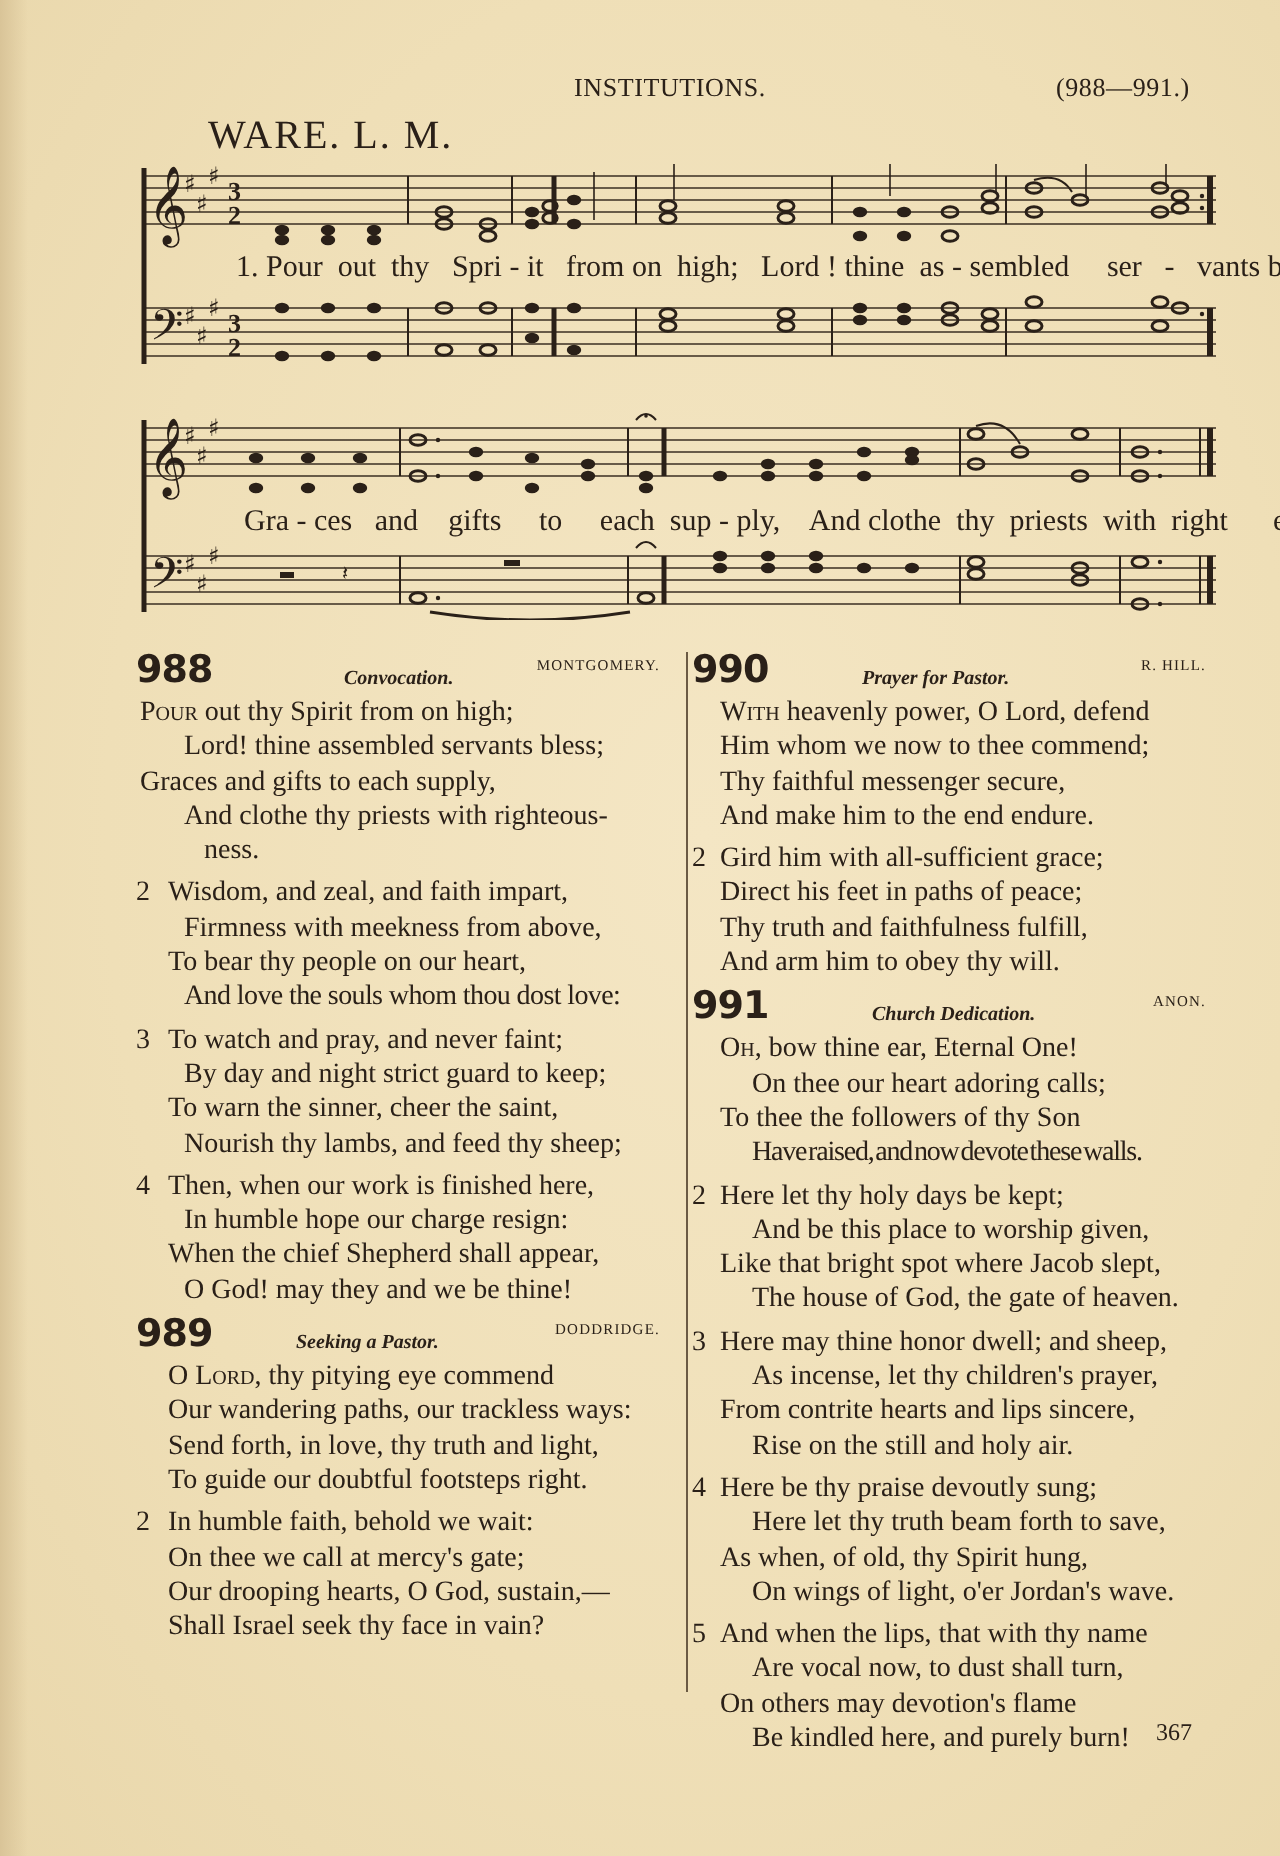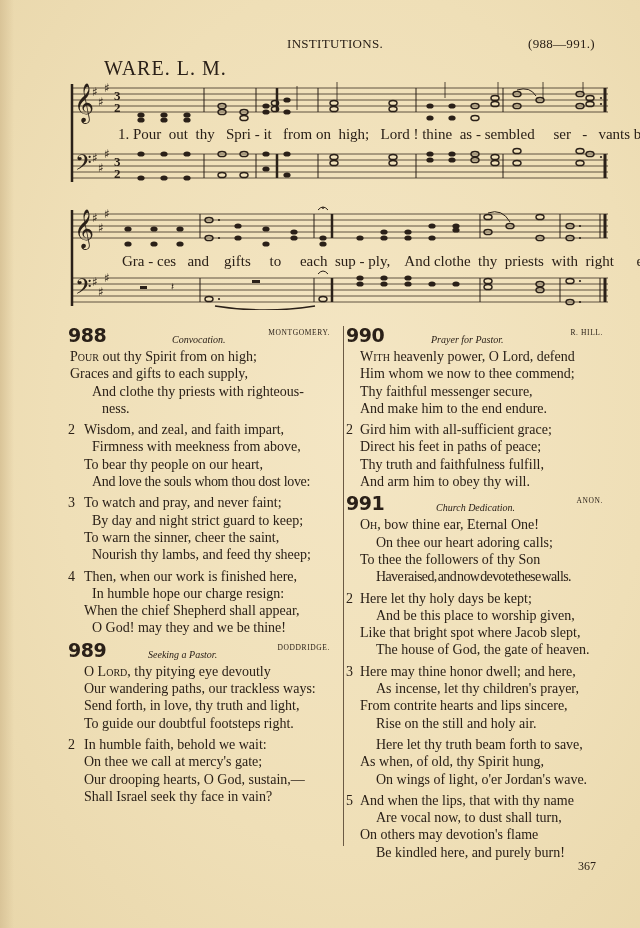--- a/index.html
+++ b/index.html
@@ -39,21 +39,21 @@
   .col { position: absolute; top: 326px; }
   .col-left { left: 68px; width: 268px; }
   .col-right { left: 343px; width: 265px; border-left: 1px solid #6b5a44; padding-left: 0; height: 520px; }
   .hymn { position: relative; }
   .hymn-head { position: relative; height: 22px; text-align: right; }
   .hymn-num {
     position: absolute; left: 0; top: -2px;
     font-family: "DejaVu Sans", sans-serif; font-weight: bold; font-size: 19px; letter-spacing: -0.5px;
   }
   .hymn-subject {
-    position: absolute; top: 8px; font-style: italic; font-size: 10px;
+    position: absolute; top: 8px; font-style: italic; font-size: 10px; font-weight: bold;
   }
   .hymn-author {
     position: absolute; right: 6px; top: 2px; font-size: 7.5px; letter-spacing: 0.6px;
   }
   .stanza { position: relative; margin-bottom: 4px; }
   .line {
     font-size: 14px; line-height: 17.3px; white-space: nowrap; display: block;
   }
   .line.indent { padding-left: 24px; }
   .line.indent2 { padding-left: 34px; }
@@ -360,20 +360,21 @@
   <div class="col col-left">
 
     <div class="hymn">
       <div class="hymn-head">
         <span class="hymn-num">988</span>
         <span class="hymn-subject" style="left:104px;">Convocation.</span>
         <span class="hymn-author">MONTGOMERY.</span>
       </div>
       <div class="stanza">
         <span class="line first"><span class="smallcaps">Pour</span><span> out thy Spirit from on high;</span></span>
+        <span class="line indent">Lord! thine assembled servants bless;</span>
         <span class="line first">Graces and gifts to each supply,</span>
         <span class="line indent">And clothe thy priests with righteous-</span>
         <span class="line indent2">ness.</span>
       </div>
       <div class="stanza">
         <span class="line numbered"><span class="snum">2</span><span>Wisdom, and zeal, and faith impart,</span></span>
         <span class="line indent">Firmness with meekness from above,</span>
         <span class="line first" style="padding-left:16px">To bear thy people on our heart,</span>
         <span class="line indent" style="letter-spacing:-0.3px">And love the souls whom thou dost love:</span>
       </div>
@@ -391,21 +392,21 @@
       </div>
     </div>
 
     <div class="hymn" style="margin-top:4px;">
       <div class="hymn-head">
         <span class="hymn-num">989</span>
         <span class="hymn-subject" style="left:80px;">Seeking a Pastor.</span>
         <span class="hymn-author">DODDRIDGE.</span>
       </div>
       <div class="stanza">
-        <span class="line" style="padding-left:16px"><span class="smallcaps">O Lord</span><span>, thy pitying eye devoutly</span></span>
+        <span class="line" style="padding-left:16px"><span class="smallcaps">O Lord</span><span>, thy pitying eye commend</span></span>
         <span class="line" style="padding-left:16px">Our wandering paths, our trackless ways:</span>
         <span class="line" style="padding-left:16px">Send forth, in love, thy truth and light,</span>
         <span class="line" style="padding-left:16px">To guide our doubtful footsteps right.</span>
       </div>
       <div class="stanza">
         <span class="line numbered"><span class="snum">2</span><span>In humble faith, behold we wait:</span></span>
         <span class="line" style="padding-left:16px">On thee we call at mercy's gate;</span>
         <span class="line" style="padding-left:16px">Our drooping hearts, O God, sustain,—</span>
         <span class="line" style="padding-left:16px">Shall Israel seek thy face in vain?</span>
       </div>
@@ -446,26 +447,27 @@
         <span class="line" style="padding-left:14px">To thee the followers of thy Son</span>
         <span class="line" style="padding-left:30px;letter-spacing:-0.6px;word-spacing:-2px">Have raised, and now devote these walls.</span>
       </div>
       <div class="stanza">
         <span class="line numbered"><span class="snum" style="width:14px">2</span><span>Here let thy holy days be kept;</span></span>
         <span class="line" style="padding-left:30px">And be this place to worship given,</span>
         <span class="line" style="padding-left:14px">Like that bright spot where Jacob slept,</span>
         <span class="line" style="padding-left:30px">The house of God, the gate of heaven.</span>
       </div>
       <div class="stanza">
-        <span class="line numbered"><span class="snum" style="width:14px">3</span><span>Here may thine honor dwell; and here,</span></span>
+        <span class="line numbered"><span class="snum" style="width:14px">3</span><span>Here may thine honor dwell; and sheep,</span></span>
         <span class="line" style="padding-left:30px">As incense, let thy children's prayer,</span>
         <span class="line" style="padding-left:14px">From contrite hearts and lips sincere,</span>
         <span class="line" style="padding-left:30px">Rise on the still and holy air.</span>
       </div>
       <div class="stanza">
+        <span class="line numbered"><span class="snum" style="width:14px">4</span><span>Here be thy praise devoutly sung;</span></span>
         <span class="line" style="padding-left:30px">Here let thy truth beam forth to save,</span>
         <span class="line" style="padding-left:14px">As when, of old, thy Spirit hung,</span>
         <span class="line" style="padding-left:30px">On wings of light, o'er Jordan's wave.</span>
       </div>
       <div class="stanza">
         <span class="line numbered"><span class="snum" style="width:14px">5</span><span>And when the lips, that with thy name</span></span>
         <span class="line" style="padding-left:30px">Are vocal now, to dust shall turn,</span>
         <span class="line" style="padding-left:14px">On others may devotion's flame</span>
         <span class="line" style="padding-left:30px">Be kindled here, and purely burn!</span>
       </div>

